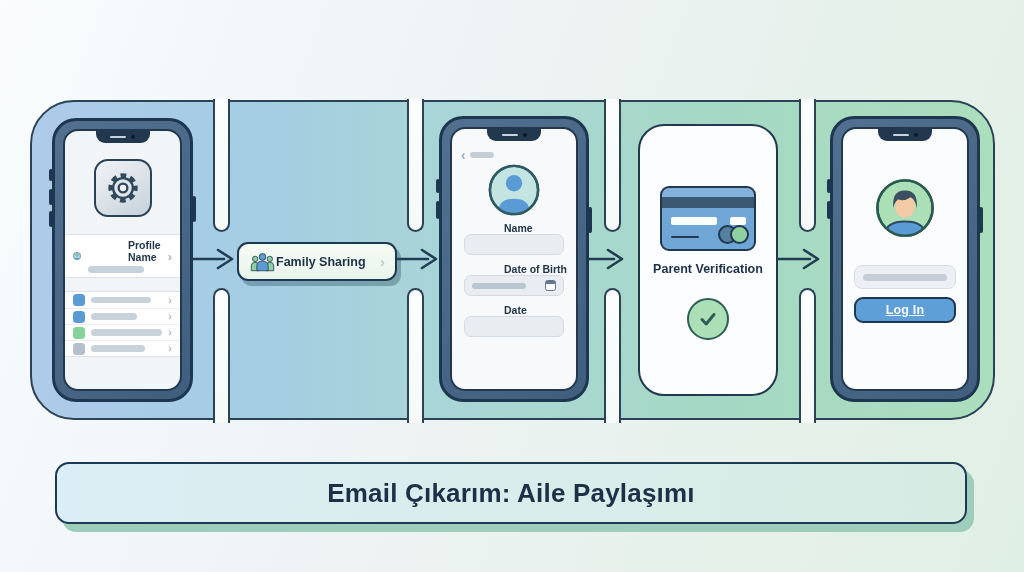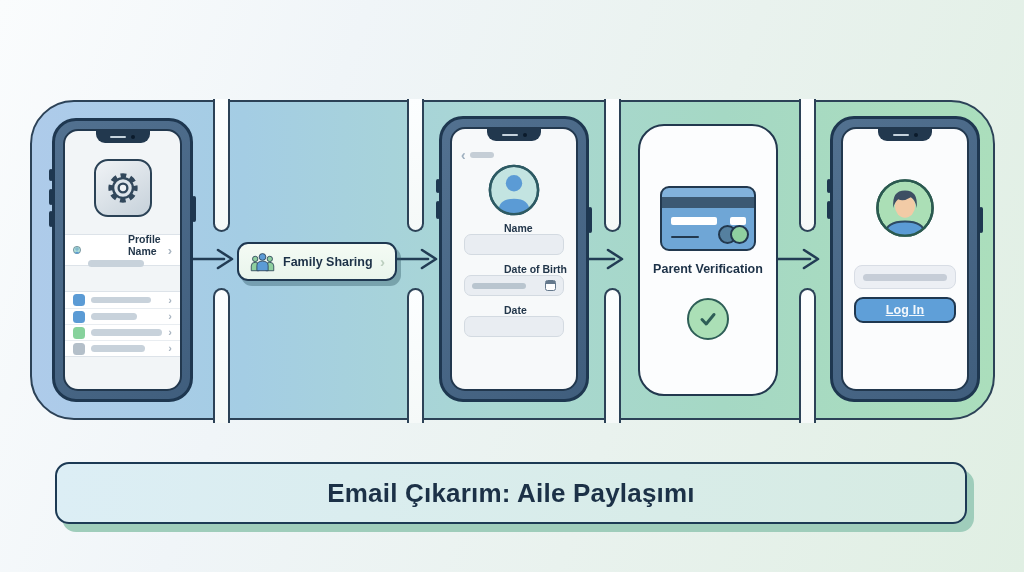--- a/index.html
+++ b/index.html
@@ -30,29 +30,29 @@
   .flat-card{position:absolute;background:#fcfdfe;border:2.5px solid #22384e;border-radius:26px;z-index:3;}
   
   .bar{background:#c8d2db;border-radius:4px;}
   .chev{color:#a8b4c0;font-weight:700;line-height:1;}
   .btn{position:absolute;background:#5f9fd8;border:2px solid #1e3750;border-radius:9px;color:#f4f8fc;
        font-size:12.5px;font-weight:700;display:flex;align-items:center;justify-content:center;letter-spacing:.2px;text-decoration:underline;}
   .field{position:absolute;background:#e9edf2;border:1.5px solid #d3dae1;border-radius:7px;}
   .lbl{position:absolute;font-size:10.5px;font-weight:700;color:#22364a;margin-left:40px;}
   
   .gear-app{position:absolute;top:28px;left:50%;transform:translateX(-50%);width:58px;height:58px;border:2.5px solid #2b4256;border-radius:14px;background:linear-gradient(145deg,#f0f3f6,#c6d1da);display:flex;align-items:center;justify-content:center;}
-  .profile-row{position:absolute;top:103px;left:0;right:0;height:32px;background:#fff;border-top:1.5px solid #dde3e9;border-bottom:1.5px solid #dde3e9;display:flex;align-items:center;padding:0 8px;gap:7px;}
+  .profile-row{position:absolute;top:103px;left:0;right:0;height:44px;background:#fff;border-top:1.5px solid #dde3e9;border-bottom:1.5px solid #dde3e9;display:flex;align-items:center;padding:0 8px;gap:7px;}
   .slist{position:absolute;top:160px;left:0;right:0;background:#fff;border-top:1.5px solid #dde3e9;border-bottom:1.5px solid #dde3e9;}
   .srow{height:16px;display:flex;align-items:center;gap:6px;padding:0 8px;}
   .srow + .srow{border-top:1px solid #e9edf1;}
   .sq{width:12px;height:12px;border-radius:3.5px;flex:0 0 auto;}
   
   .pill{position:absolute;left:237px;top:242px;width:160px;height:39px;z-index:6;
         background:linear-gradient(180deg,#f4fbf4,#e9f5ec);border:2.5px solid #1e3750;border-radius:11px;
-        box-shadow:4px 5px 0 rgba(44,84,96,.38);display:flex;align-items:center;padding:0 10px;gap:7px;}
+        box-shadow:4px 5px 0 rgba(44,84,96,.38);display:flex;align-items:center;padding:0 10px;}
   .pill .txt{font-size:12.5px;font-weight:700;color:#1c3147;}
   
   .back{position:absolute;top:18px;left:9px;display:flex;align-items:center;gap:4px;color:#9fb0bf;font-size:14px;font-weight:700;}
   .cal{width:11px;height:11px;border:1.6px solid #64788c;border-radius:2.5px;background:linear-gradient(#64788c 0 3px,#fdfdfe 3px);}
   
   .ccard{position:absolute;top:60px;left:50%;transform:translateX(-50%);width:96px;height:65px;border:2.5px solid #22384e;border-radius:9px;background:linear-gradient(180deg,#82b2dc 0 9px,#6fa6d6 9px);overflow:hidden;}
   .cc-stripe{position:absolute;top:9px;left:0;right:0;height:11px;background:#3c5973;}
   .cc-bar{position:absolute;background:#fff;border-radius:2px;height:8px;top:29px;}
   .cc-line{position:absolute;left:9px;bottom:11px;width:28px;height:2.5px;background:#22384e;border-radius:2px;}
   .cc-circ{position:absolute;bottom:5px;width:19px;height:19px;border-radius:50%;border:2px solid #22384e;}

